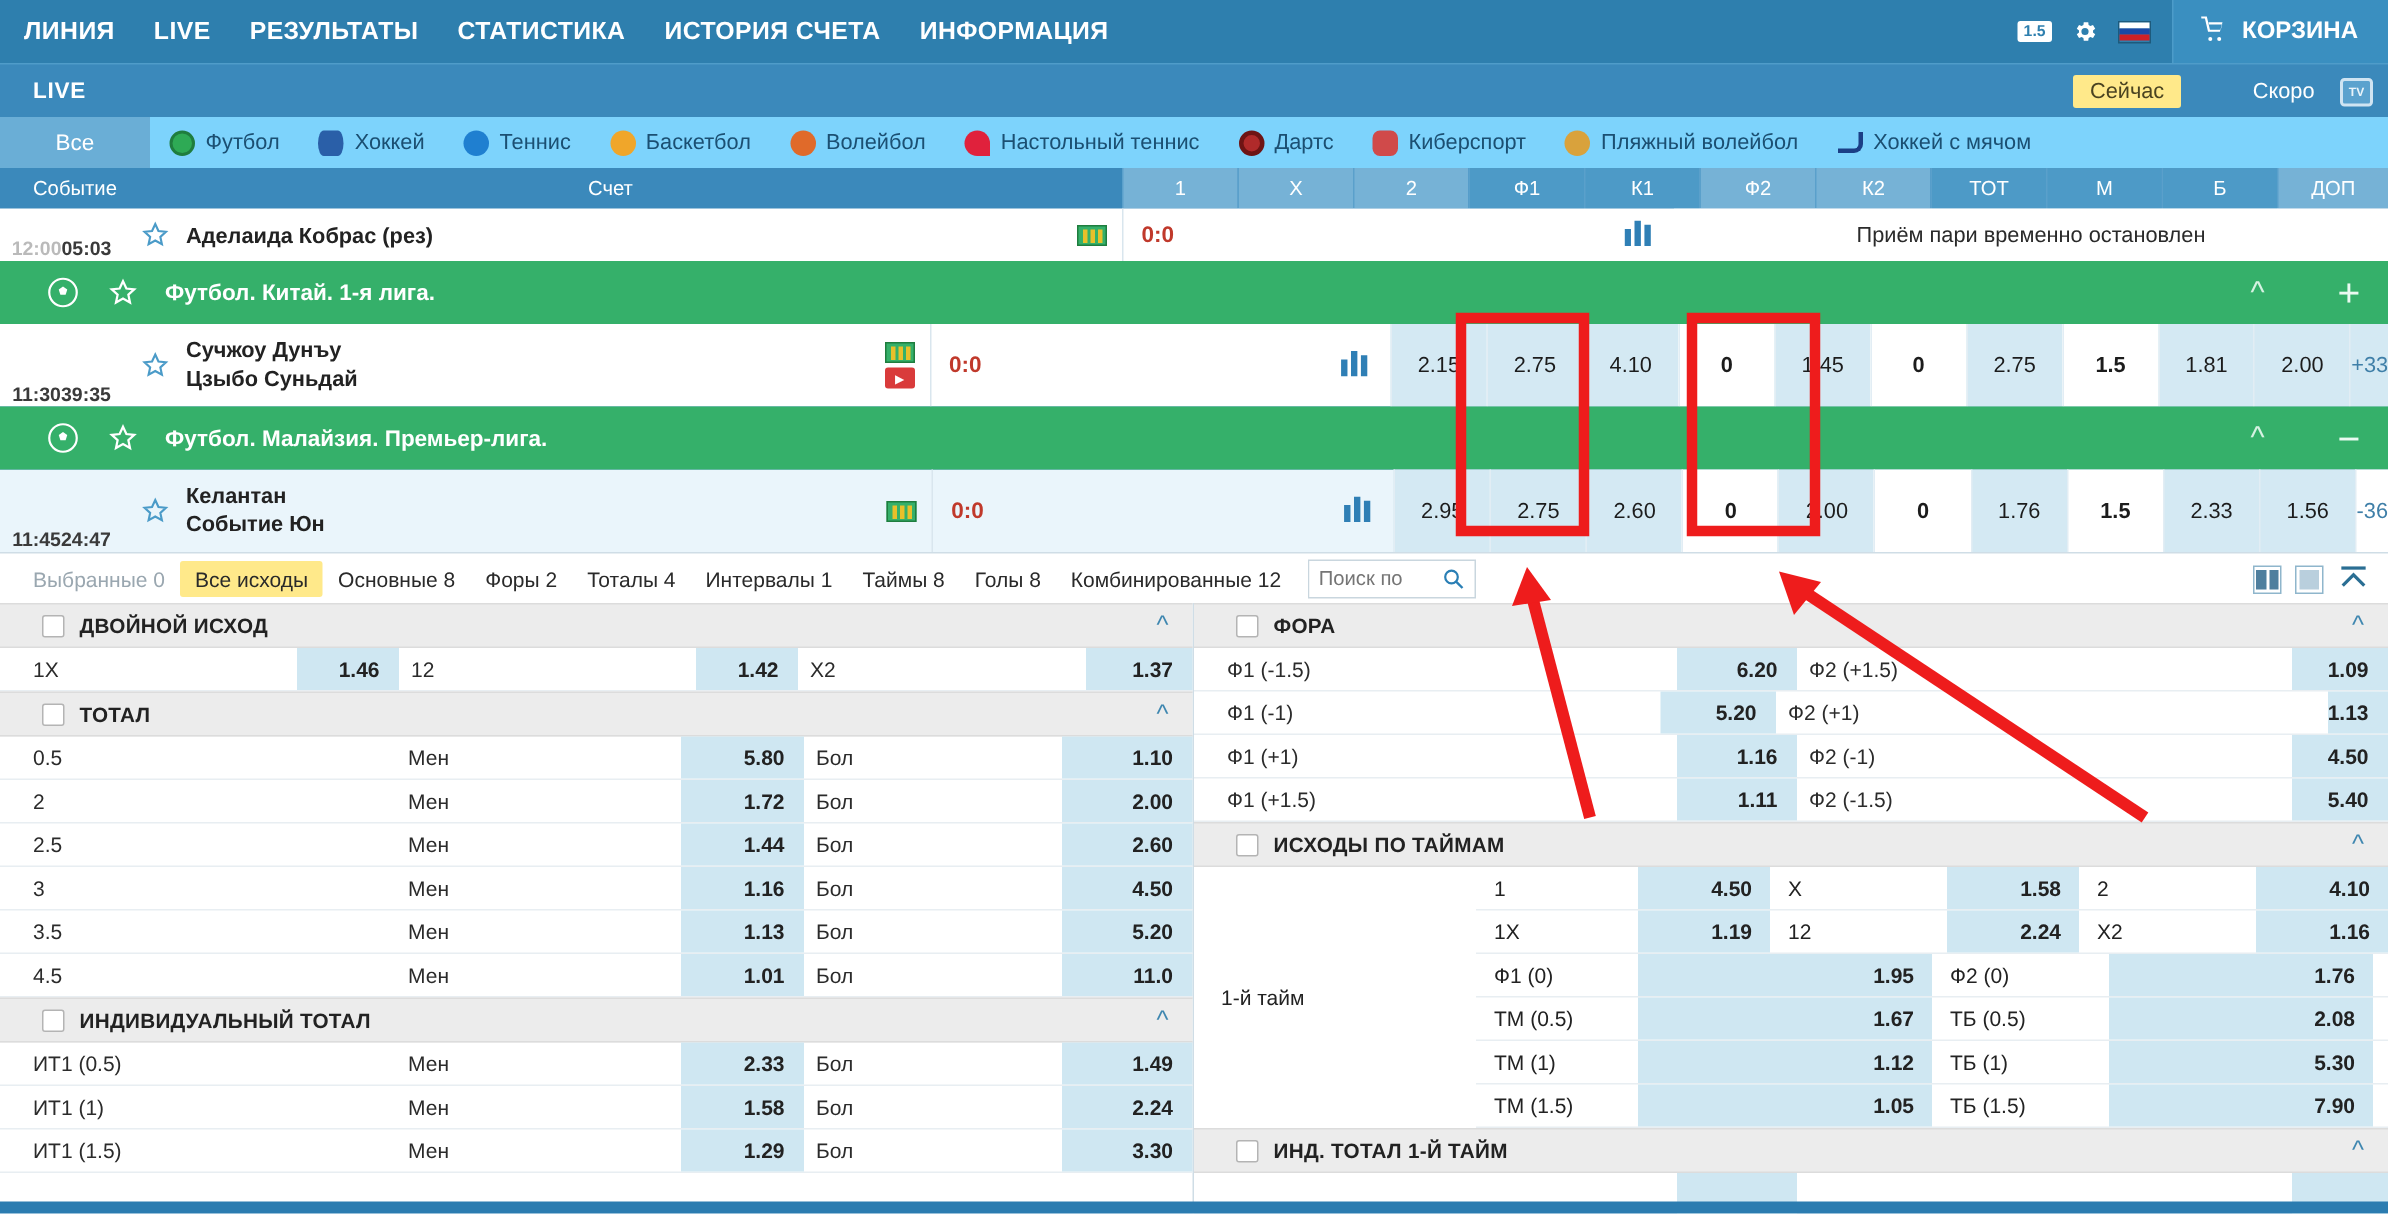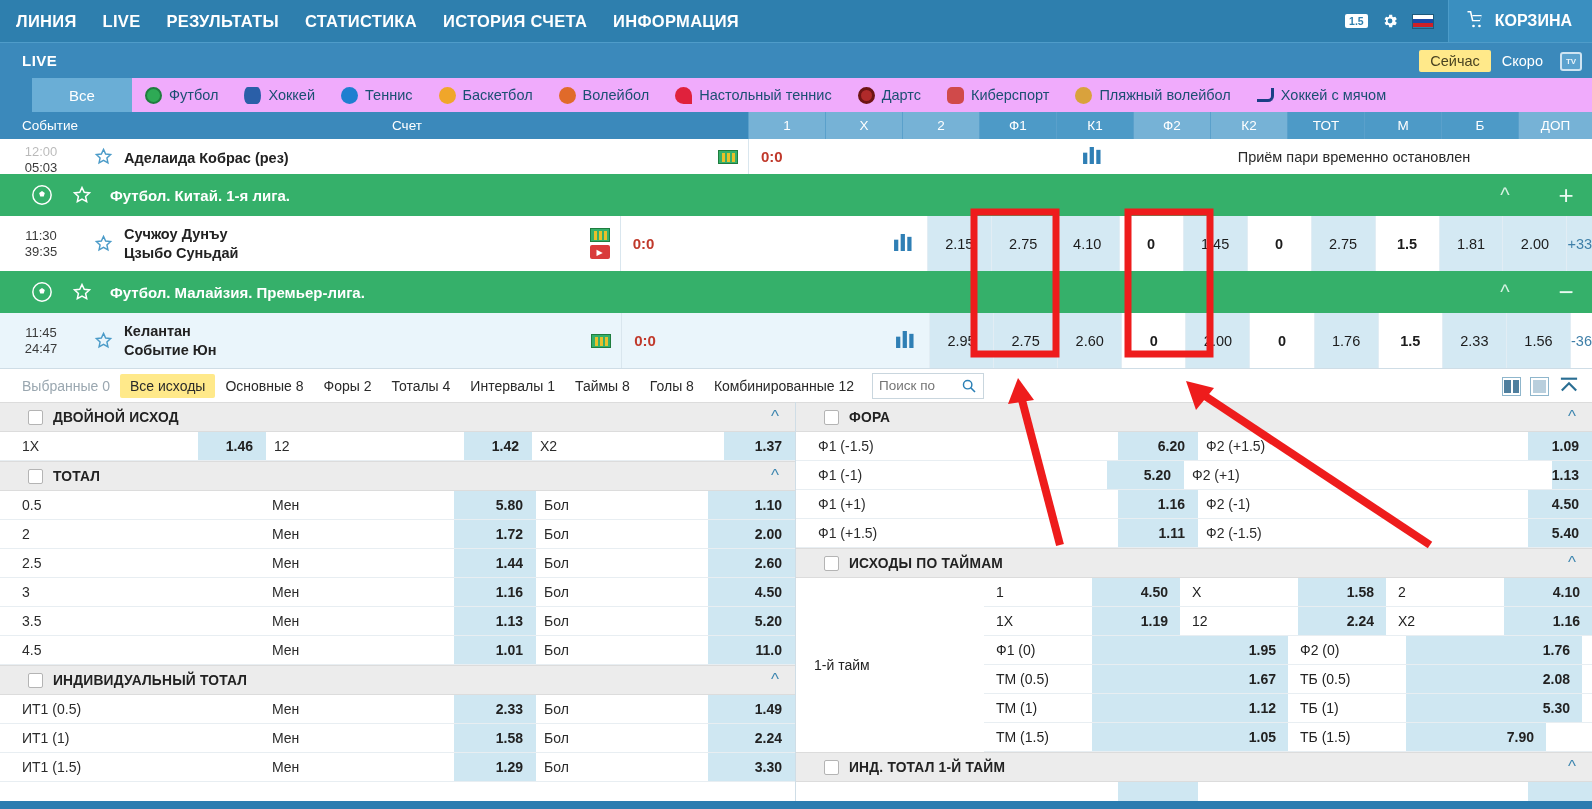--- a/index.html
+++ b/index.html
@@ -39,29 +39,29 @@
   
   .livebar {
     height:36px; background:#3b89bb; display:flex; align-items:center;
     padding-left:22px; position:relative; border-top:1px solid #4f9cc9;
   }
   .livebar .live-title { color:#ffffff; font-size:15px; font-weight:600; letter-spacing:.5px;}
   .livebar-right { position:absolute; right:10px; top:0; height:36px; display:flex; align-items:center; gap:0px; }
   .chip-now {
     background:#ffe98a; color:#4a4321; font-size:14.5px; padding:3px 11px; border-radius:2px;
   }
-  .chip-soon { color:#fff; font-size:14.5px; padding:3px 11px; }
+  .chip-soon { color:#fff; font-size:14.5px; padding:3px 11px;margin-left:37px; }
   .tv-ico {
     width:22px;height:19px;border:2px solid #cfe4f2;border-radius:3px;background:#5ba2ce;
     color:#eaf4fa;font-size:8px;font-weight:700;display:flex;align-items:center;justify-content:center;
     margin-left:6px;
   }
 
   
-  .sporttabs { height:34px; background:#f0abfc; display:flex; align-items:stretch;margin-left:32px; }
+  .sporttabs { height:34px; background:#7dd3fc; display:flex; align-items:stretch; }
   .sporttabs .tab {
     display:flex; align-items:center; gap:7px; padding:0 13px; cursor:pointer;
     font-size:14.5px; color:#1b4f72; white-space:nowrap;
   }
   .sporttabs .tab.all {
     background:#6aaed6; color:#fff; justify-content:center; width:100px; font-size:15px;
   }
   .ico { width:17px; height:17px; flex:0 0 17px; border-radius:50%; display:block; }
 
   
@@ -69,22 +69,22 @@
   .ch-event { width:380px; padding-left:22px; display:flex; align-items:center; background:#3b89bb;}
   .ch-score { width:368px; padding-left:12px; display:flex; align-items:center; background:#3b89bb;}
   .ch-od { display:flex; align-items:center; justify-content:center; border-left:1px solid #5aa0cb;}
   .ch-od.lite { background:#76b2d6; }
   .ch-od.dark { background:#4d9ac7; }
 
   
   .matchzone { position:relative; }
   .row { display:flex; align-items:stretch; }
 
-  .r-time { width:82px; display:flex; flex-direction:column; align-items:center; justify-content:center;
-            font-size:13px; color:#3a3a3a; line-height:16px;}
+  .r-time { width:82px; display:flex; flex-direction:row; align-items:flex-end; justify-content:center;
+            font-size:13px; color:#3a3a3a; line-height:16px;font-weight:bold;}
   .r-star { width:42px; display:flex; align-items:center; justify-content:center; }
   .r-teams { flex:1; display:flex; flex-direction:column; justify-content:center; font-weight:700; font-size:14.5px; line-height:19px;}
   .r-media { width:40px; display:flex; flex-direction:column; align-items:center; justify-content:center; gap:3px;}
   .r-score { width:368px; display:flex; align-items:center; position:relative;
              border-left:1px solid #d9e6ee; padding-left:12px; }
   .r-score .sc { color:#c0392b; font-weight:700; font-size:15px; }
   .r-score .bars { position:absolute; right:14px; top:50%; transform:translateY(-50%); }
 
   .odd {
     display:flex; align-items:center; justify-content:center;
@@ -632,21 +632,21 @@
           <div class="hl-row">
             <div class="c-lab">ТМ (1)</div>
             <div class="c-val" style="width:196px">1.12</div>
             <div class="c-lab w2">ТБ (1)</div>
             <div class="c-val" style="width:176px">5.30</div>
           </div>
           <div class="hl-row">
             <div class="c-lab">ТМ (1.5)</div>
             <div class="c-val" style="width:196px">1.05</div>
             <div class="c-lab w2">ТБ (1.5)</div>
-            <div class="c-val" style="width:140px">7.90</div>
+            <div class="c-val" style="width:176px">7.90</div>
           </div>
         </div>
       </div>
 
       <div class="msec-head">
         <span class="cb"></span>
         <span class="ttl">ИНД. ТОТАЛ 1-Й ТАЙМ</span>
         <span class="chev">^</span>
       </div>
       <div class="mrow" style="border-bottom:0">

